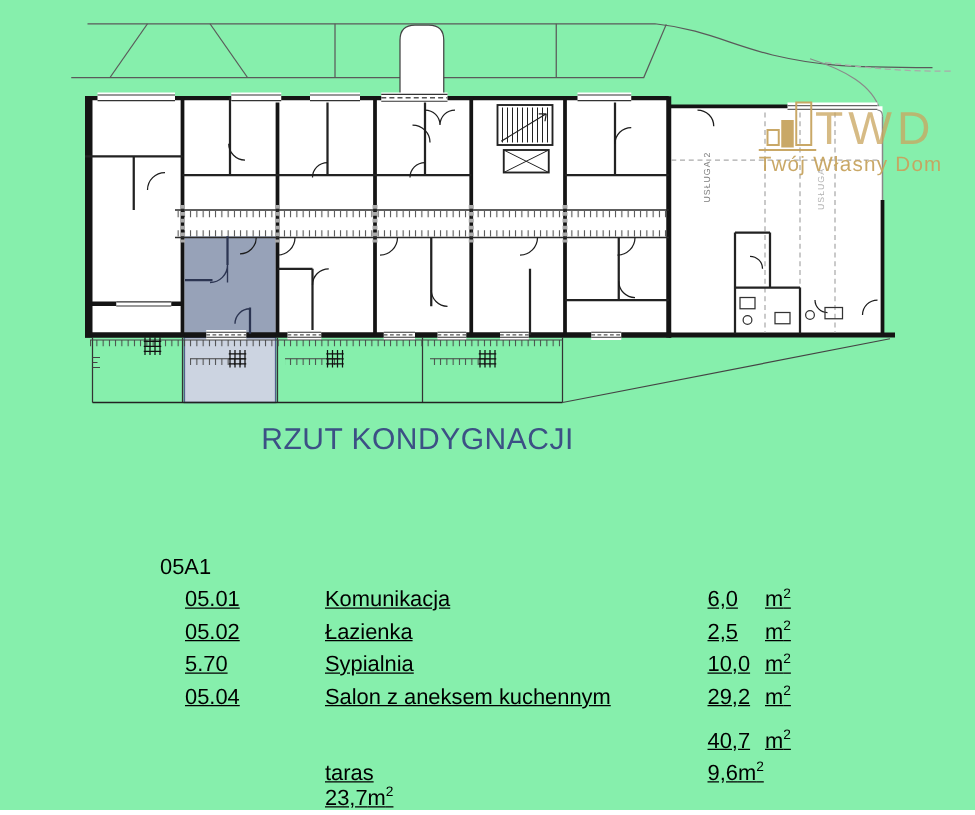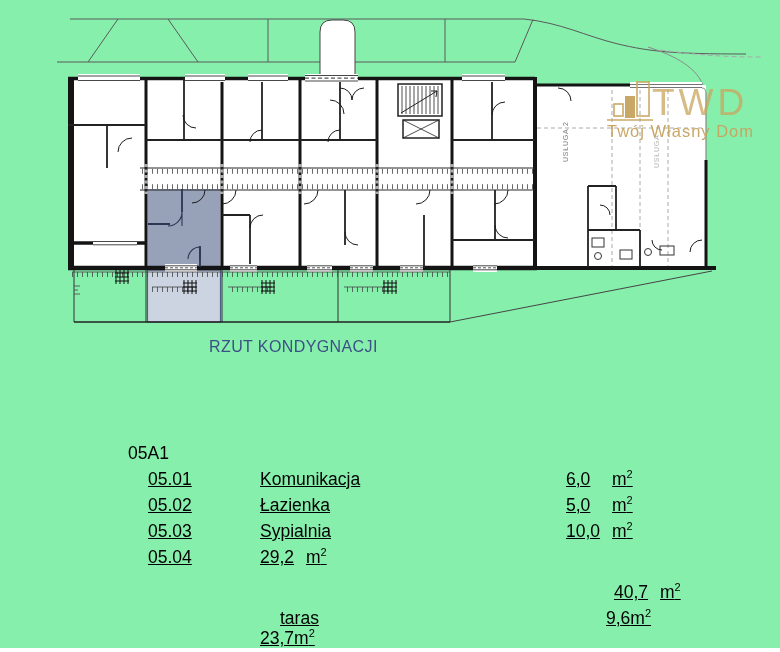--- a/index.html
+++ b/index.html
@@ -2,33 +2,33 @@
 <html><head>
 <meta charset="utf-8">
 <style>
   html,body{margin:0;padding:0;background:#fff;}
   .page{
     position:relative;width:780px;height:648px;background:#86efac;overflow:hidden;
     font-family:"Liberation Sans",sans-serif;color:#000;
   }
   .plan-wrap{position:absolute;left:0;top:0;width:780px;height:335px;}
   .plan-title{
-    position:absolute;left:209px;top:338px;font-size:16px;letter-spacing:.4px;
+    position:absolute;left:209px;top:338px;font-size:24px;letter-spacing:.4px;
     color:#3c5085;font-weight:400;white-space:nowrap;
   }
   .area-table{position:absolute;left:0;top:440px;width:780px;font-size:17.5px;line-height:26px;}
   .unit-id{margin-left:128px;}
   .trow{display:flex;text-decoration:underline;}
   .c-code{margin-left:148px;width:112px;}
   .c-name{width:306px;}
   .c-val{width:46px;}
   .c-unit{}
   sup{font-size:11px;line-height:0;}
-  .total-row{margin-top:9px;padding-left:48px;}
-  .extra-first{margin-top:3px;gap:20px;}
+  .total-row{margin-top:9px;}
+  .extra-first{margin-top:3px;}
   .extra-row{line-height:20px;}
   svg text{font-family:"Liberation Sans",sans-serif;}
 </style>
 </head>
 <body>
 
 <div class="page">
 
   <div class="plan-wrap">
   <svg width="780" height="335" viewBox="0 0 780 335" xmlns="http://www.w3.org/2000/svg">
@@ -220,31 +220,32 @@
 
     <div class="trow">
       <span class="c-code">05.01</span>
       <span class="c-name">Komunikacja</span>
       <span class="c-val">6,0</span>
       <span class="c-unit"><span>m</span><sup>2</sup></span>
     </div>
     <div class="trow">
       <span class="c-code">05.02</span>
       <span class="c-name">Łazienka</span>
-      <span class="c-val">5,0</span>
-      <span class="c-unit"><span>m</span><sup>2</sup></span>
-    </div>
-    <div class="trow">
-      <span class="c-code">05.03</span>
+      <span class="c-val">2,5</span>
+      <span class="c-unit"><span>m</span><sup>2</sup></span>
+    </div>
+    <div class="trow">
+      <span class="c-code">5.70</span>
       <span class="c-name">Sypialnia</span>
       <span class="c-val">10,0</span>
       <span class="c-unit"><span>m</span><sup>2</sup></span>
     </div>
     <div class="trow">
       <span class="c-code">05.04</span>
+      <span class="c-name">Salon z aneksem kuchennym</span>
       <span class="c-val">29,2</span>
       <span class="c-unit"><span>m</span><sup>2</sup></span>
     </div>
 
     <div class="trow total-row">
       <span class="c-code"></span>
       <span class="c-name"></span>
       <span class="c-val">40,7</span>
       <span class="c-unit"><span>m</span><sup>2</sup></span>
     </div>

